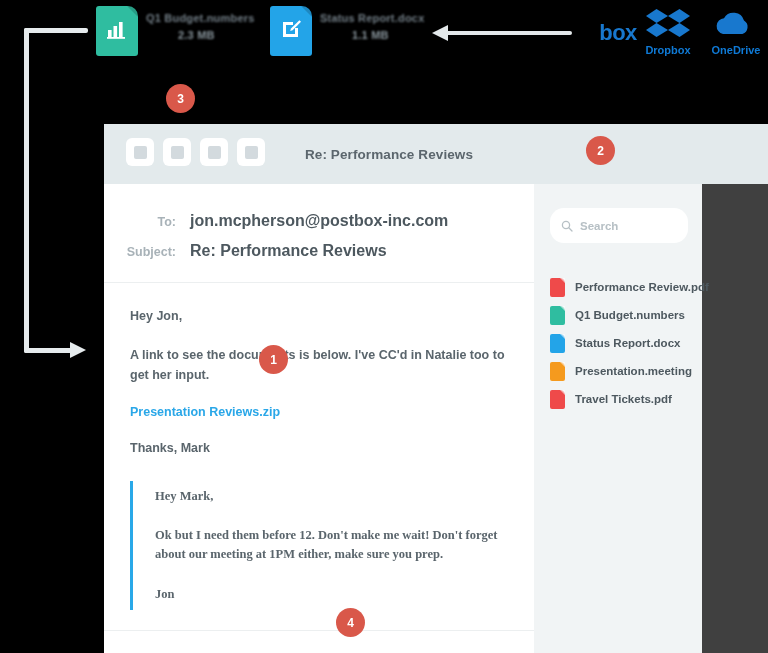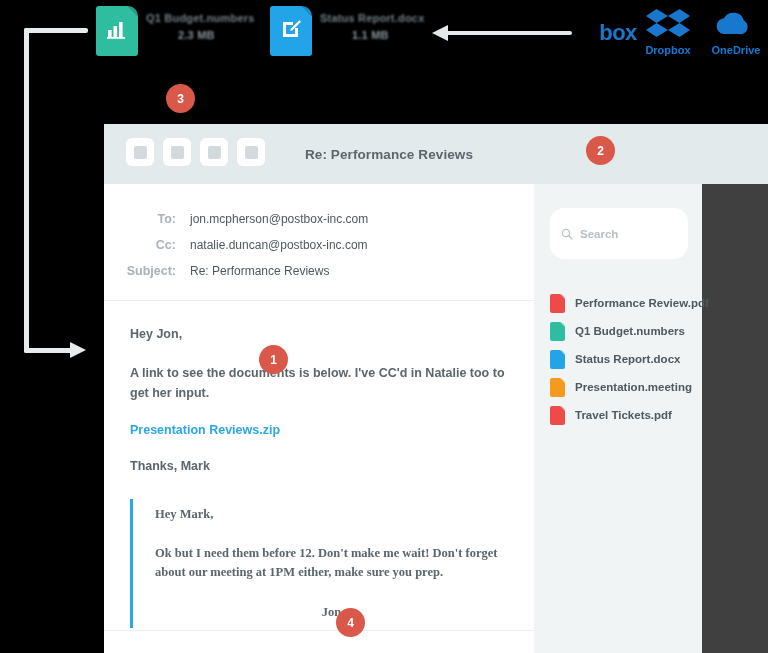--- a/index.html
+++ b/index.html
@@ -219,22 +219,22 @@
   .hlabel {
     width: 72px;
     text-align: right;
     padding-right: 14px;
     font-size: 12.5px;
     font-weight: bold;
     color: #a8b2b8;
     flex: 0 0 auto;
   }
   .hvalue {
-    font-size: 12px;
-    font-weight: normal;
+    font-size: 16px;
+    font-weight: bold;
     color: #4d585f;
   }
 
   .body-text {
     padding: 24px 26px 0 26px;
   }
   .para {
     font-size: 12.5px;
     font-weight: bold;
     color: #5a656c;
@@ -254,21 +254,21 @@
     text-decoration: none;
   }
 
   .quote {
     margin: 22px 26px 0 26px;
     padding: 6px 0 6px 22px;
     border-left: 3px solid #29a8e8;
     font-family: Liberation Serif, serif;
   }
   .quote .para { margin-bottom: 20px; }
-  .quote .para:last-child { margin-bottom: 0; text-align: center; }
+  .quote .para:last-child { margin-bottom: 0; }
 
   .footer {
     position: absolute;
     left: 0; right: 0; bottom: 0;
     height: 58px;
     border-top: 1px solid #eceff0;
     display: flex;
     align-items: center;
     padding: 0 26px;
   }
@@ -287,21 +287,21 @@
     background: #f1f4f5;
     padding: 24px 0 0 0;
   }
   .search-pill {
     margin: 0 14px 0 16px;
     height: 27px;
     background: #ffffff;
     border-radius: 14px;
     display: flex;
     align-items: center;
-    padding: 12px 11px;
+    padding: 4px 11px;
     gap: 7px;
   }
   .search-placeholder {
     font-size: 11.5px;
     font-weight: bold;
     color: #b7c0c5;
   }
 
   .file-list { margin-top: 30px; }
   .file-row {
@@ -450,24 +450,20 @@
   <div class="window-body">
 
     <div class="mail-col">
 
       <div class="headers">
         <div class="hrow">
           <span class="hlabel">To:</span>
           <span class="hvalue">jon.mcpherson@postbox-inc.com</span>
         </div>
         <div class="hrow">
-          <span class="hlabel">Cc:</span>
-          <span class="hvalue">natalie.duncan@postbox-inc.com</span>
-        </div>
-        <div class="hrow">
           <span class="hlabel">Subject:</span>
           <span class="hvalue">Re: Performance Reviews</span>
         </div>
       </div>
 
       <div class="body-text">
         <p class="para">Hey Jon,</p>
         <p class="para">A link to see the documents is below. I've CC'd in Natalie too to get her input.</p>
         <div class="attach-line">
           <a class="attach-link" href="#">Presentation Reviews.zip</a>

